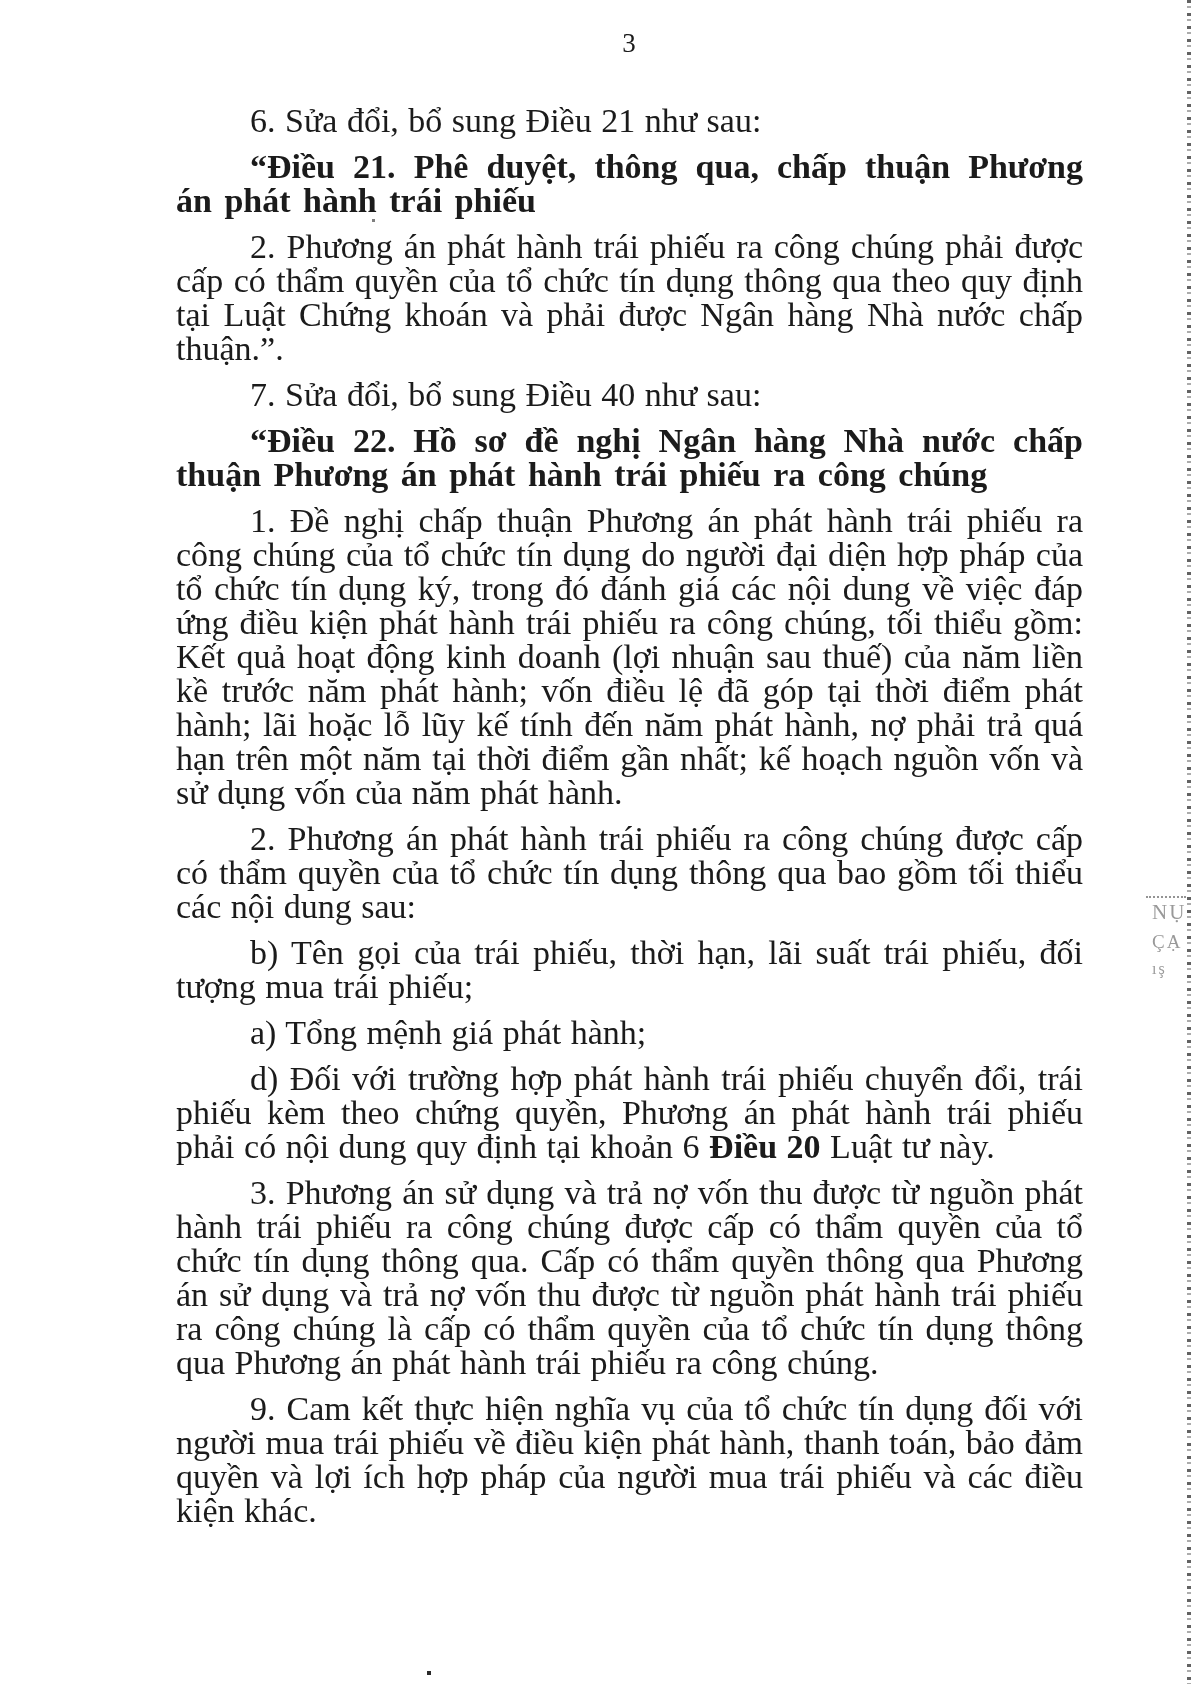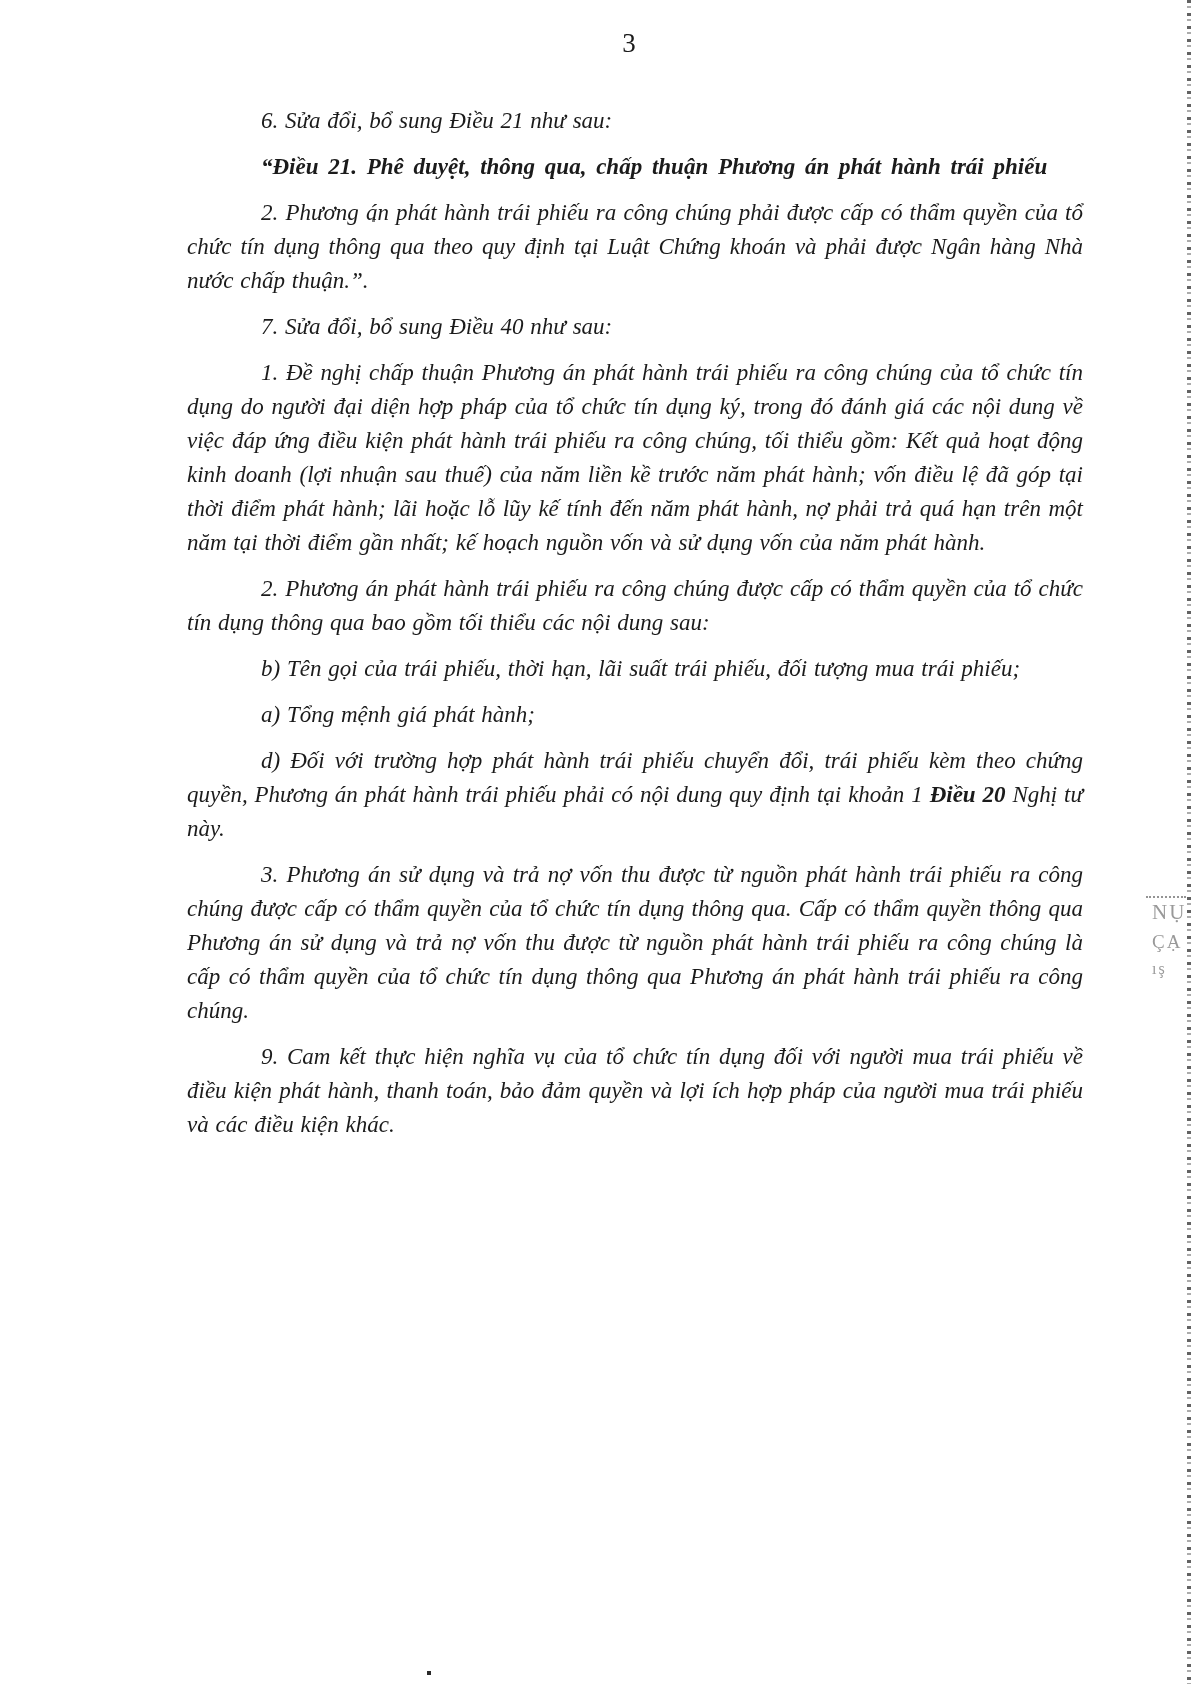--- a/index.html
+++ b/index.html
@@ -27,27 +27,26 @@
     font-size: 27px;
     line-height: 30px;
   }
   .content {
     position: absolute;
     top: 104px;
     left: 175px;
     width: 908px;
   }
   .content p {
-    margin: 12px 0 0 12px;
-    font-size: 23px;
+    margin: 12px 0 0 1px;
+    font-size: 34px;
     line-height: 34px;
     text-align: justify;
     text-indent: 74px;
     word-spacing: 1px;
-    font-style: italic;
   }
   .content p:first-child { margin-top: 0; }
   .content p.heading {
     font-weight: 700;
     word-spacing: 4px;
   }
   .bold-inline { font-weight: 700; }
 
   
   .edge-dash-line {
@@ -104,31 +103,32 @@
 
     <p>6. Sửa đổi, bổ sung Điều 21 như sau:</p>
 
     <p class="heading">“Điều 21. Phê duyệt, thông qua, chấp thuận Phương án phát hành trái phiếu</p>
 
 
     <p>2. Phương án phát hành trái phiếu ra công chúng phải được cấp có thẩm quyền của tổ chức tín dụng thông qua theo quy định tại Luật Chứng khoán và phải được Ngân hàng Nhà nước chấp thuận.”.</p>
 
     <p>7. Sửa đổi, bổ sung Điều 40 như sau:</p>
 
+    <p class="heading">“Điều 22. Hồ sơ đề nghị Ngân hàng Nhà nước chấp thuận Phương án phát hành trái phiếu ra công chúng</p>
 
     <p>1. Đề nghị chấp thuận Phương án phát hành trái phiếu ra công chúng của tổ chức tín dụng do người đại diện hợp pháp của tổ chức tín dụng ký, trong đó đánh giá các nội dung về việc đáp ứng điều kiện phát hành trái phiếu ra công chúng, tối thiểu gồm: Kết quả hoạt động kinh doanh (lợi nhuận sau thuế) của năm liền kề trước năm phát hành; vốn điều lệ đã góp tại thời điểm phát hành; lãi hoặc lỗ lũy kế tính đến năm phát hành, nợ phải trả quá hạn trên một năm tại thời điểm gần nhất; kế hoạch nguồn vốn và sử dụng vốn của năm phát hành.</p>
 
     <p>2. Phương án phát hành trái phiếu ra công chúng được cấp có thẩm quyền của tổ chức tín dụng thông qua bao gồm tối thiểu các nội dung sau:</p>
 
     <p>b) Tên gọi của trái phiếu, thời hạn, lãi suất trái phiếu, đối tượng mua trái phiếu;</p>
 
     <p>a) Tổng mệnh giá phát hành;</p>
 
 
-    <p><span>d) Đối với trường hợp phát hành trái phiếu chuyển đổi, trái phiếu kèm theo chứng quyền, Phương án phát hành trái phiếu phải có nội dung quy định tại khoản 1 </span><span class="bold-inline">Điều 20</span><span> Nghị tư này.</span></p>
+    <p><span>d) Đối với trường hợp phát hành trái phiếu chuyển đổi, trái phiếu kèm theo chứng quyền, Phương án phát hành trái phiếu phải có nội dung quy định tại khoản 6 </span><span class="bold-inline">Điều 20</span><span> Luật tư này.</span></p>
 
     <p>3. Phương án sử dụng và trả nợ vốn thu được từ nguồn phát hành trái phiếu ra công chúng được cấp có thẩm quyền của tổ chức tín dụng thông qua. Cấp có thẩm quyền thông qua Phương án sử dụng và trả nợ vốn thu được từ nguồn phát hành trái phiếu ra công chúng là cấp có thẩm quyền của tổ chức tín dụng thông qua Phương án phát hành trái phiếu ra công chúng.</p>
 
     <p>9. Cam kết thực hiện nghĩa vụ của tổ chức tín dụng đối với người mua trái phiếu về điều kiện phát hành, thanh toán, bảo đảm quyền và lợi ích hợp pháp của người mua trái phiếu và các điều kiện khác.</p>
 
   </div>
 
   <div class="edge-dash-line"></div>
   <div class="edge-dots-horizontal"></div>
   <div class="edge-fragment f1">NỤ</div>

